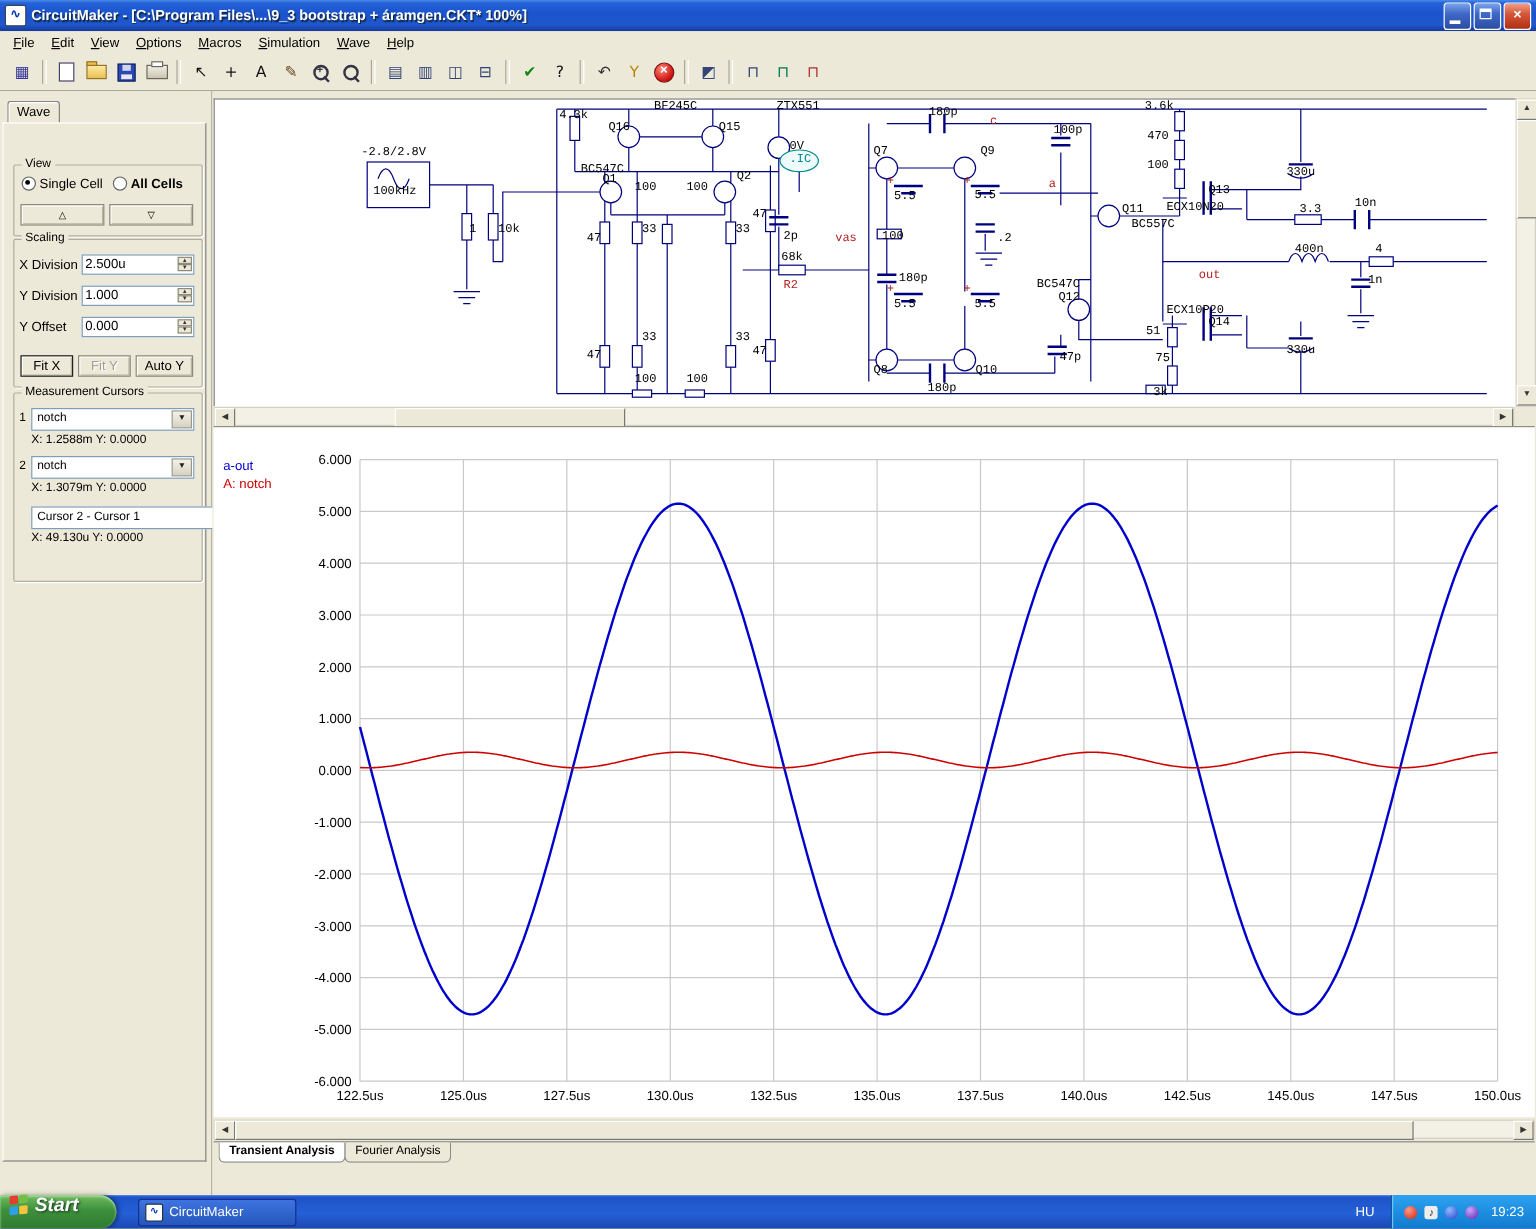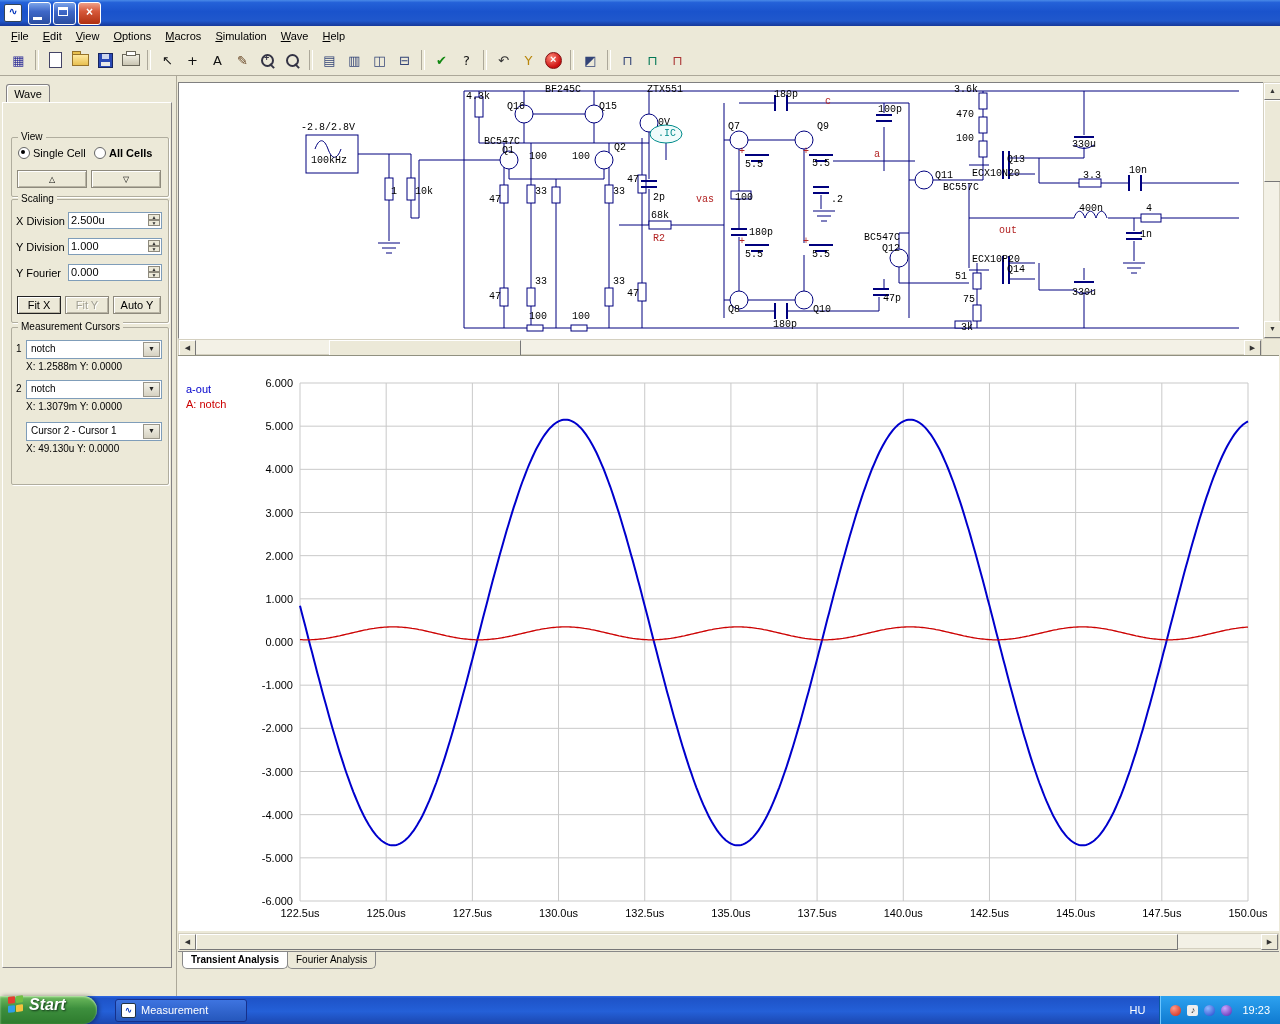--- a/index.html
+++ b/index.html
@@ -120,20 +120,21 @@
   .tray-ic{width:11px;height:11px;border-radius:50%;margin-right:6px;}
   #clock{color:#fff;font-size:11px;margin-left:4px;text-align:center;}
 </style>
 </head>
 <body>
 
 <div id="screen">
 
   <div id="titlebar">
     <div id="app-icon">∿</div>
+    <div id="title-text">CircuitMaker - [C:\Program Files\...\9_3 bootstrap + áramgen.CKT* 100%]</div>
     <div class="cap-btn min"></div>
     <div class="cap-btn max"></div>
     <div class="cap-btn close">×</div>
   </div>
 
   <div id="menubar">
       <span class="menu-item">File</span>
       <span class="menu-item">Edit</span>
       <span class="menu-item">View</span>
       <span class="menu-item">Options</span>
@@ -254,21 +255,21 @@
               </span>
           </span>
           <span style="position:absolute;left:4px;top:41px;">Y Division</span>
           <span class="fld" style="left:56px;top:38px;width:92px;">
             <input readonly="" value="1.000" style="">
             <span class="spin">
                 <span>▲</span>
                 <span>▼</span>
               </span>
           </span>
-          <span style="position:absolute;left:4px;top:67px;">Y Fourier</span>
+          <span style="position:absolute;left:4px;top:67px;">Y Offset</span>
           <span class="fld" style="left:56px;top:64px;width:92px;">
             <input readonly="" value="0.000" style="">
             <span class="spin">
                 <span>▲</span>
                 <span>▼</span>
               </span>
           </span>
           <button class="xp-btn default" style="left:5px;top:96px;width:44px;height:18px;">Fit X</button>
           <button class="xp-btn disabled" style="left:53px;top:96px;width:44px;height:18px;">Fit Y</button>
           <button class="xp-btn" style="left:101px;top:96px;width:48px;height:18px;">Auto Y</button>
@@ -281,21 +282,21 @@
             <span class="dd-txt">notch</span>
             <span class="dd-btn">▼</span>
           </span>
           <span class="readout" style="left:14px;top:33px;">X: 1.2588m  Y: 0.0000</span>
           <span class="cur-idx" style="left:4px;top:55px;">2</span>
           <span class="dd" style="left:14px;top:52px;width:134px;">
             <span class="dd-txt">notch</span>
             <span class="dd-btn">▼</span>
           </span>
           <span class="readout" style="left:14px;top:73px;">X: 1.3079m  Y: 0.0000</span>
-          <span class="dd" style="left:14px;top:94px;width:134px;">
+          <span class="dd" style="left:14px;top:94px;width:134px;padding-left:40px;">
             <span class="dd-txt">Cursor 2 - Cursor 1</span>
             <span class="dd-btn">▼</span>
           </span>
           <span class="readout" style="left:14px;top:115px;">X: 49.130u  Y: 0.0000</span>
         </div>
 
       </div>
     </div>
 
     <div id="right">
@@ -558,21 +559,21 @@
       <span id="start-flag">
         <span style="background:#e33e30;"></span>
           <span style="background:#71bf44;"></span>
         <span style="background:#2e9fe8;"></span>
           <span style="background:#f6c33e;"></span>
       </span>
       <span id="start-label">Start</span>
     </div>
     <div id="task-btn">
       <span id="task-icon">∿</span>
-      <span>Measurement</span>
+      <span>CircuitMaker</span>
     </div>
     <div id="tray">
       <span id="lang-badge">HU</span>
       <div id="tray-box">
         <span class="tray-ic" style="background:radial-gradient(circle at 35% 30%,#ff9988,#cc2211);"></span>
         <span class="tray-ic" style="background:#eee;border-radius:2px;color:#333;font-size:9px;line-height:11px;text-align:center;">♪</span>
         <span class="tray-ic" style="background:radial-gradient(circle at 35% 30%,#8fb8ff,#2244cc);"></span>
         <span class="tray-ic" style="background:radial-gradient(circle at 35% 30%,#caa6ff,#5522aa);"></span>
         <span id="clock">19:23</span>
       </div>

